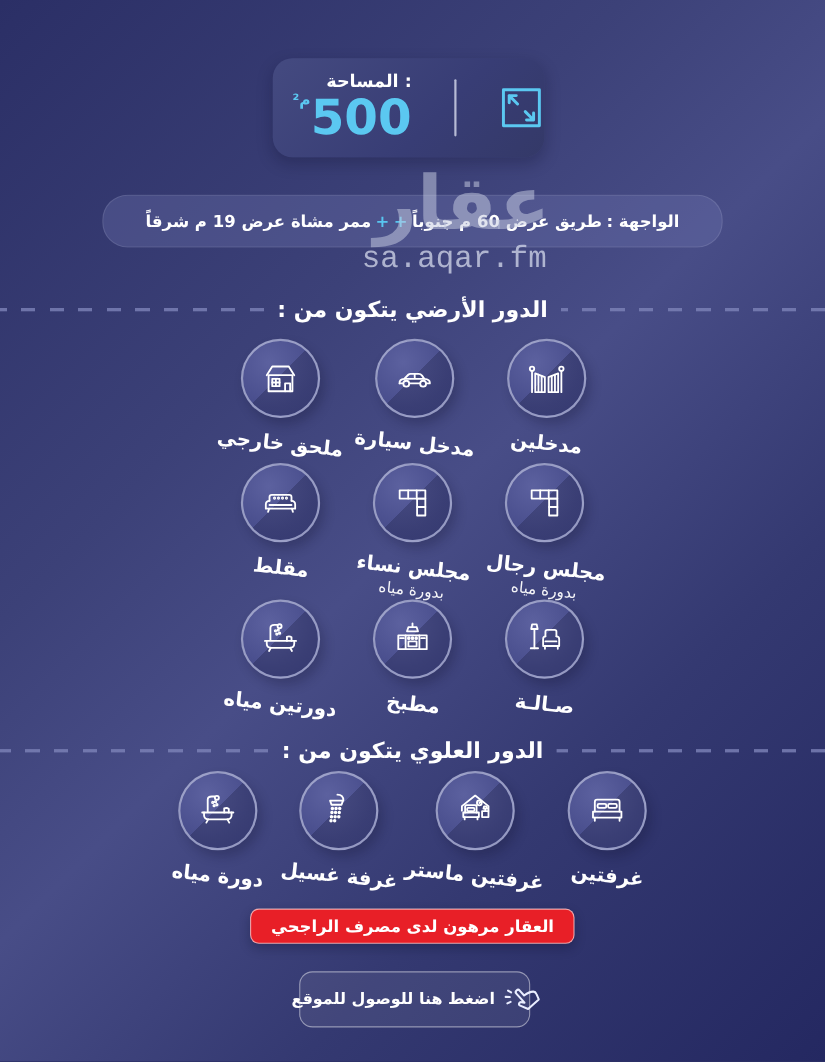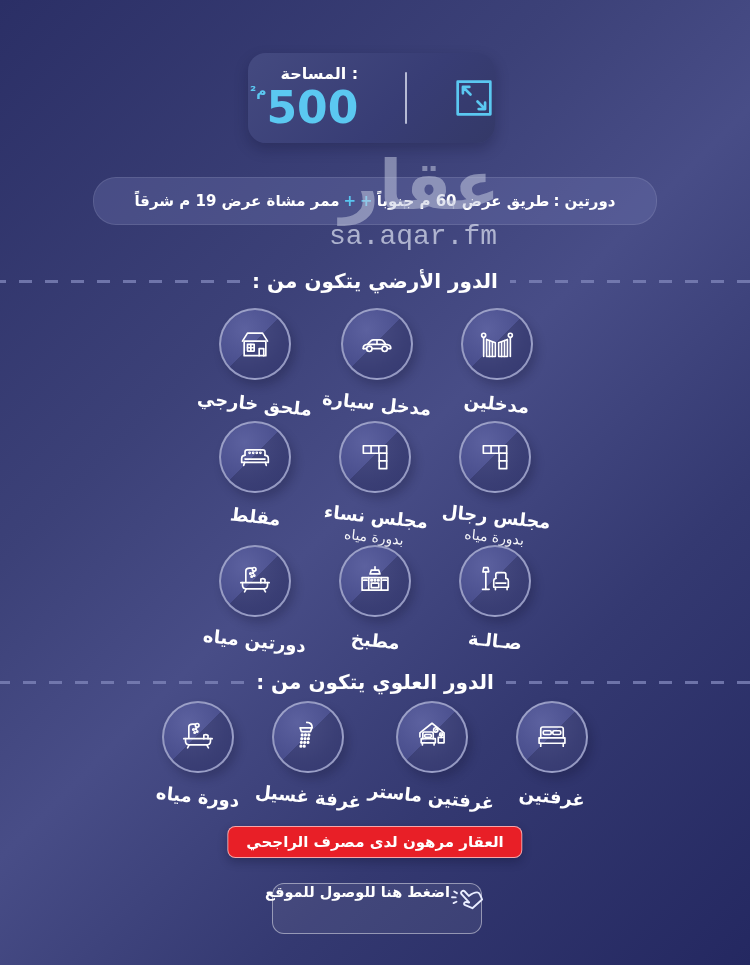--- a/index.html
+++ b/index.html
@@ -16,21 +16,21 @@
   .area-card{
     position:absolute;left:248px;top:53px;width:247px;height:90px;
     border-radius:18px;
     background:linear-gradient(135deg,#444a80 0%,#383d75 60%,#343968 100%);
     box-shadow:0 6px 14px rgba(10,12,40,.25);
     display:flex;align-items:center;justify-content:space-between;gap:18px;
   }
   .area-text{display:flex;flex-direction:column;align-items:flex-end;line-height:1;}
   .area-label{color:#fff;font-size:16px;font-weight:bold;letter-spacing:.5px;margin-bottom:4px;}
   .area-number{direction:rtl;color:#5bc8f1;font-weight:bold;font-size:44px;display:flex;align-items:flex-start;}
-  .area-unit{font-size:14px;font-weight:bold;color:#5bc8f1;margin-left:2px;margin-top:-2px;}
+  .area-unit{font-size:14px;font-weight:bold;color:#5bc8f1;margin-left:18px;margin-top:-2px;}
   .area-divider{width:2px;height:52px;background:rgba(225,229,245,.75);border-radius:2px;}
   .expand-icon svg{display:block;}
   
   .banner{
     position:absolute;left:93px;top:177px;width:562px;height:46px;
     border-radius:23px;background:rgba(116,122,180,.32);
     border:1px solid rgba(255,255,255,.10);
     display:flex;align-items:center;justify-content:center;
     direction:rtl;color:#fff;font-size:15px;font-weight:bold;white-space:nowrap;
   }
@@ -89,21 +89,21 @@
     background:#e81f27;border:1.5px solid rgba(255,255,255,.6);
     border-radius:8px;padding:6px 18px;
     color:#fff;font-size:15px;font-weight:bold;white-space:nowrap;direction:rtl;
     box-shadow:0 4px 10px rgba(10,12,40,.3);
   }
   
   .loc-button{
     position:absolute;left:272px;top:883px;width:208px;height:49px;
     border-radius:12px;background:rgba(255,255,255,.07);
     border:1.2px solid rgba(255,255,255,.45);
-    display:flex;justify-content:center;gap:9px;
+    display:flex;align-items:center;justify-content:center;gap:9px;
     direction:rtl;color:#fff;font-size:14.5px;font-weight:bold;white-space:nowrap;
     cursor:pointer;
   }
   .hand-icon{transform:rotate(-42deg);margin-top:-4px;}
   .hand-icon svg{display:block;}
 </style>
 </head>
 <body>
 
 <div class="canvas">
@@ -120,21 +120,21 @@
     <div class="expand-icon">
       <svg width="42" height="42" viewBox="0 0 36 36" fill="none" stroke="#5bc8f1" stroke-width="2.3" stroke-linecap="round" stroke-linejoin="round">
         <rect x="4" y="4" width="28" height="28"></rect>
         <path d="M15 15 L8.5 8.5 M8.5 14 V8.5 H14"></path>
         <path d="M21 21 L27.5 27.5 M27.5 22 V27.5 H22"></path>
       </svg>
     </div>
   </div>
 
   <div class="banner">
-    <span>دورتين :</span>
+    <span>الواجهة :</span>
     <span>طريق عرض 60 م جنوباً</span>
     <span class="plus">+</span>
     <span class="plus">+</span>
     <span>ممر مشاة عرض 19 م شرقاً</span>
   </div>
 
   <div class="wm-brand">عقار</div>
   <div class="wm-domain">sa.aqar.fm</div>
 
   <div class="section-header" id="header-ground">

